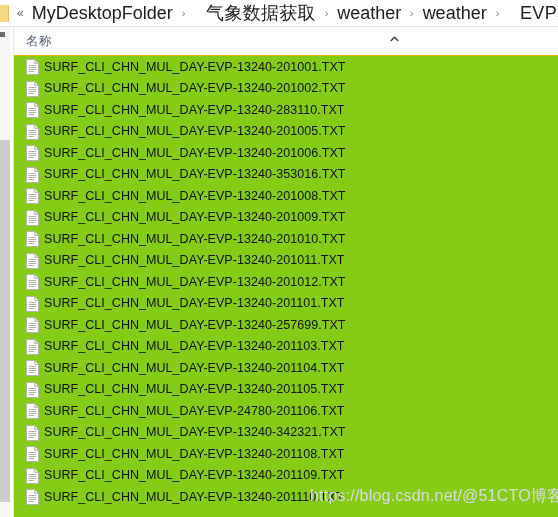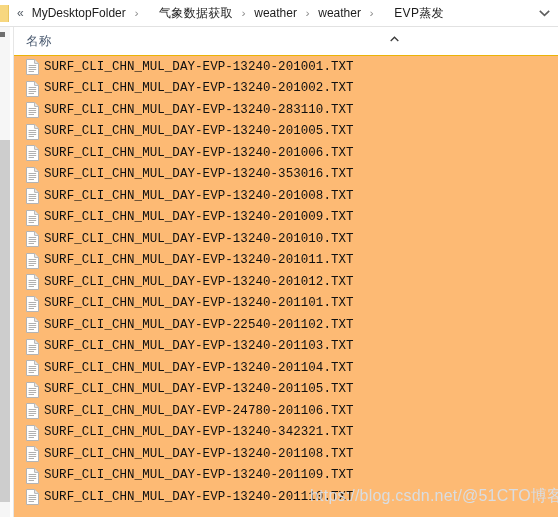--- a/index.html
+++ b/index.html
@@ -47,21 +47,21 @@
     font-size: 12px;
     line-height: 1;
     letter-spacing: -1px;
     padding: 0 4px 0 0;
     margin-right: 2px;
     flex: 0 0 auto;
     user-select: none;
   }
   .crumb {
     color: #1c1c1c;
-    font-size: 12px;
+    font-size: 18px;
     white-space: nowrap;
     padding: 2px 3px;
     flex: 0 0 auto;
   }
   .crumb-cjk { letter-spacing: 0.3px; margin-left: 12px; }
   .crumb-sep {
     color: #8f8f8f;
     font-size: 10px;
     padding: 0 6px;
     flex: 0 0 auto;
@@ -145,22 +145,21 @@
   }
 
   
   #file-list {
     position: absolute;
     left: 14px;
     top: 56px;
     width: 544px;
     height: 461px;
     overflow: hidden;
-    background: #fdba74;
-    font-family: Liberation Mono, monospace;
+    background: #84cc16;
   }
   .file-row {
     position: relative;
     height: 21.5px;
     display: flex;
     align-items: center;
     padding-left: 30px;
     box-sizing: border-box;
   }
   .file-icon {
@@ -404,21 +403,21 @@
         <span class="file-icon"><svg width="13" height="16" viewBox="0 0 13 16" aria-hidden="true">
             <path d="M0.5 0.5 H8.6 L12.5 4.4 V15.5 H0.5 Z" fill="#ffffff" stroke="#b4b4b4" stroke-width="1"></path>
             <path d="M8.6 0.5 V4.4 H12.5" fill="#ececec" stroke="#b4b4b4" stroke-width="1"></path>
             <g stroke="#b0b0b0" stroke-width="1">
               <line x1="2.6" y1="6.5" x2="10.2" y2="6.5"></line>
               <line x1="2.6" y1="8.5" x2="10.2" y2="8.5"></line>
               <line x1="2.6" y1="10.5" x2="10.2" y2="10.5"></line>
               <line x1="2.6" y1="12.5" x2="8.0" y2="12.5"></line>
             </g>
           </svg></span>
-        <span class="file-name">SURF_CLI_CHN_MUL_DAY-EVP-22540-201102.TXT</span>
+        <span class="file-name">SURF_CLI_CHN_MUL_DAY-EVP-13240-257699.TXT</span>
       </div>
       <div class="file-row">
         <span class="file-icon"><svg width="13" height="16" viewBox="0 0 13 16" aria-hidden="true">
             <path d="M0.5 0.5 H8.6 L12.5 4.4 V15.5 H0.5 Z" fill="#ffffff" stroke="#b4b4b4" stroke-width="1"></path>
             <path d="M8.6 0.5 V4.4 H12.5" fill="#ececec" stroke="#b4b4b4" stroke-width="1"></path>
             <g stroke="#b0b0b0" stroke-width="1">
               <line x1="2.6" y1="6.5" x2="10.2" y2="6.5"></line>
               <line x1="2.6" y1="8.5" x2="10.2" y2="8.5"></line>
               <line x1="2.6" y1="10.5" x2="10.2" y2="10.5"></line>
               <line x1="2.6" y1="12.5" x2="8.0" y2="12.5"></line>

